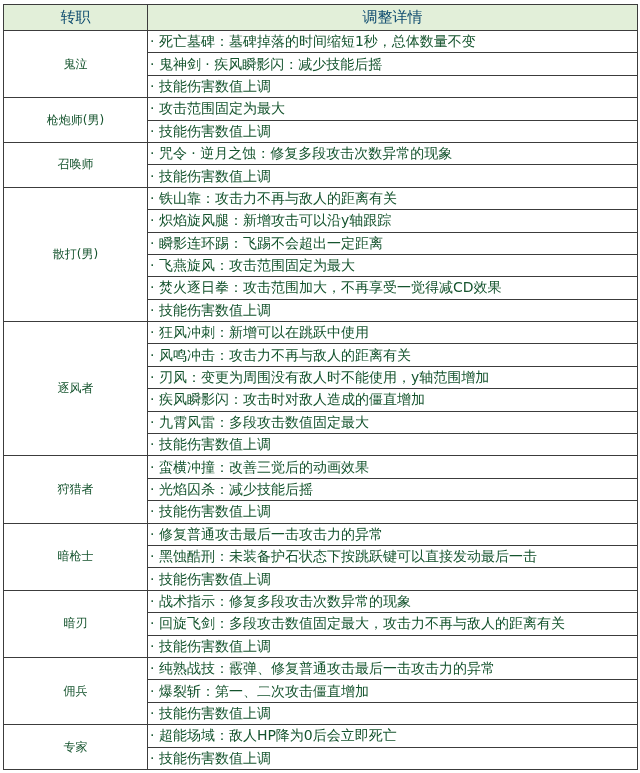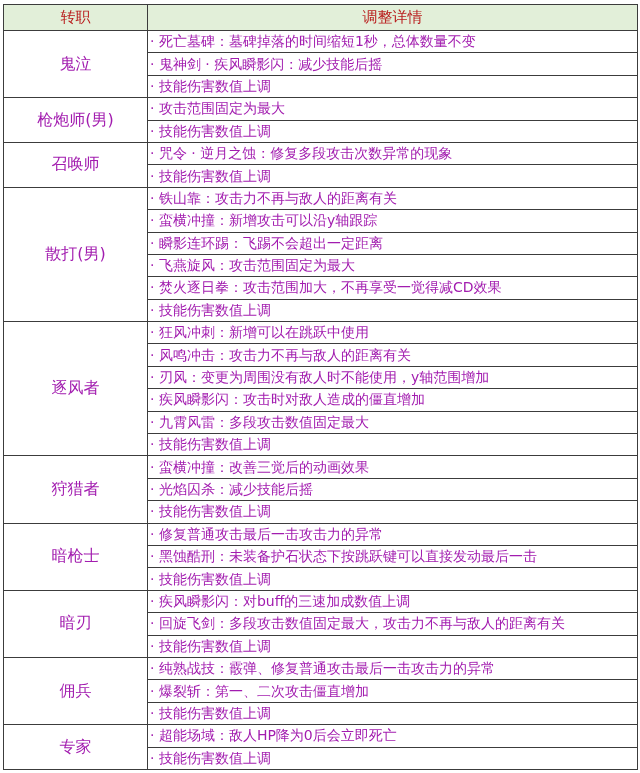--- a/index.html
+++ b/index.html
@@ -1,20 +1,20 @@
 <!DOCTYPE html>
 <html><head>
 <meta charset="utf-8">
 <style>
   html,body{margin:0;padding:0;background:#fff;}
   body{width:640px;height:773px;overflow:hidden;font-family:"DejaVu Sans","Liberation Sans",sans-serif;}
   table{border-collapse:collapse;position:absolute;left:3px;top:4px;width:635px;table-layout:fixed;}
-  th,td{border:1px solid #3c3c3c;padding:0;font-size:14px;color:#a21caf;}
-  th{height:25px;background:#e2efd9;color:#b91c1c;font-weight:normal;font-size:15px;text-align:center;}
-  td.job{text-align:center;vertical-align:middle;font-size:16px;}
+  th,td{border:1px solid #3c3c3c;padding:0;font-size:14px;color:#14532d;}
+  th{height:25px;background:#e2efd9;color:#0c4a6e;font-weight:normal;font-size:15px;text-align:center;}
+  td.job{text-align:center;vertical-align:middle;font-size:12px;}
   td.item{height:21.4px;padding-left:2px;white-space:nowrap;line-height:21px;}
   col.c1{width:144px;}
 </style>
 </head>
 <body>
 
 <table>
   <colgroup>
       <col class="c1">
       <col>
@@ -48,21 +48,21 @@
         <td class="item">· 咒令 · 逆月之蚀：修复多段攻击次数异常的现象</td>
       </tr>
       <tr>
         <td class="item">· 技能伤害数值上调</td>
       </tr>
       <tr>
         <td class="job" rowspan="6">散打(男)</td>
         <td class="item">· 铁山靠：攻击力不再与敌人的距离有关</td>
       </tr>
       <tr>
-        <td class="item">· 蛮横冲撞：新增攻击可以沿y轴跟踪</td>
+        <td class="item">· 炽焰旋风腿：新增攻击可以沿y轴跟踪</td>
       </tr>
       <tr>
         <td class="item">· 瞬影连环踢：飞踢不会超出一定距离</td>
       </tr>
       <tr>
         <td class="item">· 飞燕旋风：攻击范围固定为最大</td>
       </tr>
       <tr>
         <td class="item">· 焚火逐日拳：攻击范围加大，不再享受一觉得减CD效果</td>
       </tr>
@@ -103,21 +103,21 @@
         <td class="item">· 修复普通攻击最后一击攻击力的异常</td>
       </tr>
       <tr>
         <td class="item">· 黑蚀酷刑：未装备护石状态下按跳跃键可以直接发动最后一击</td>
       </tr>
       <tr>
         <td class="item">· 技能伤害数值上调</td>
       </tr>
       <tr>
         <td class="job" rowspan="3">暗刃</td>
-        <td class="item">· 疾风瞬影闪：对buff的三速加成数值上调</td>
+        <td class="item">· 战术指示：修复多段攻击次数异常的现象</td>
       </tr>
       <tr>
         <td class="item">· 回旋飞剑：多段攻击数值固定最大，攻击力不再与敌人的距离有关</td>
       </tr>
       <tr>
         <td class="item">· 技能伤害数值上调</td>
       </tr>
       <tr>
         <td class="job" rowspan="3">佣兵</td>
         <td class="item">· 纯熟战技：霰弹、修复普通攻击最后一击攻击力的异常</td>

